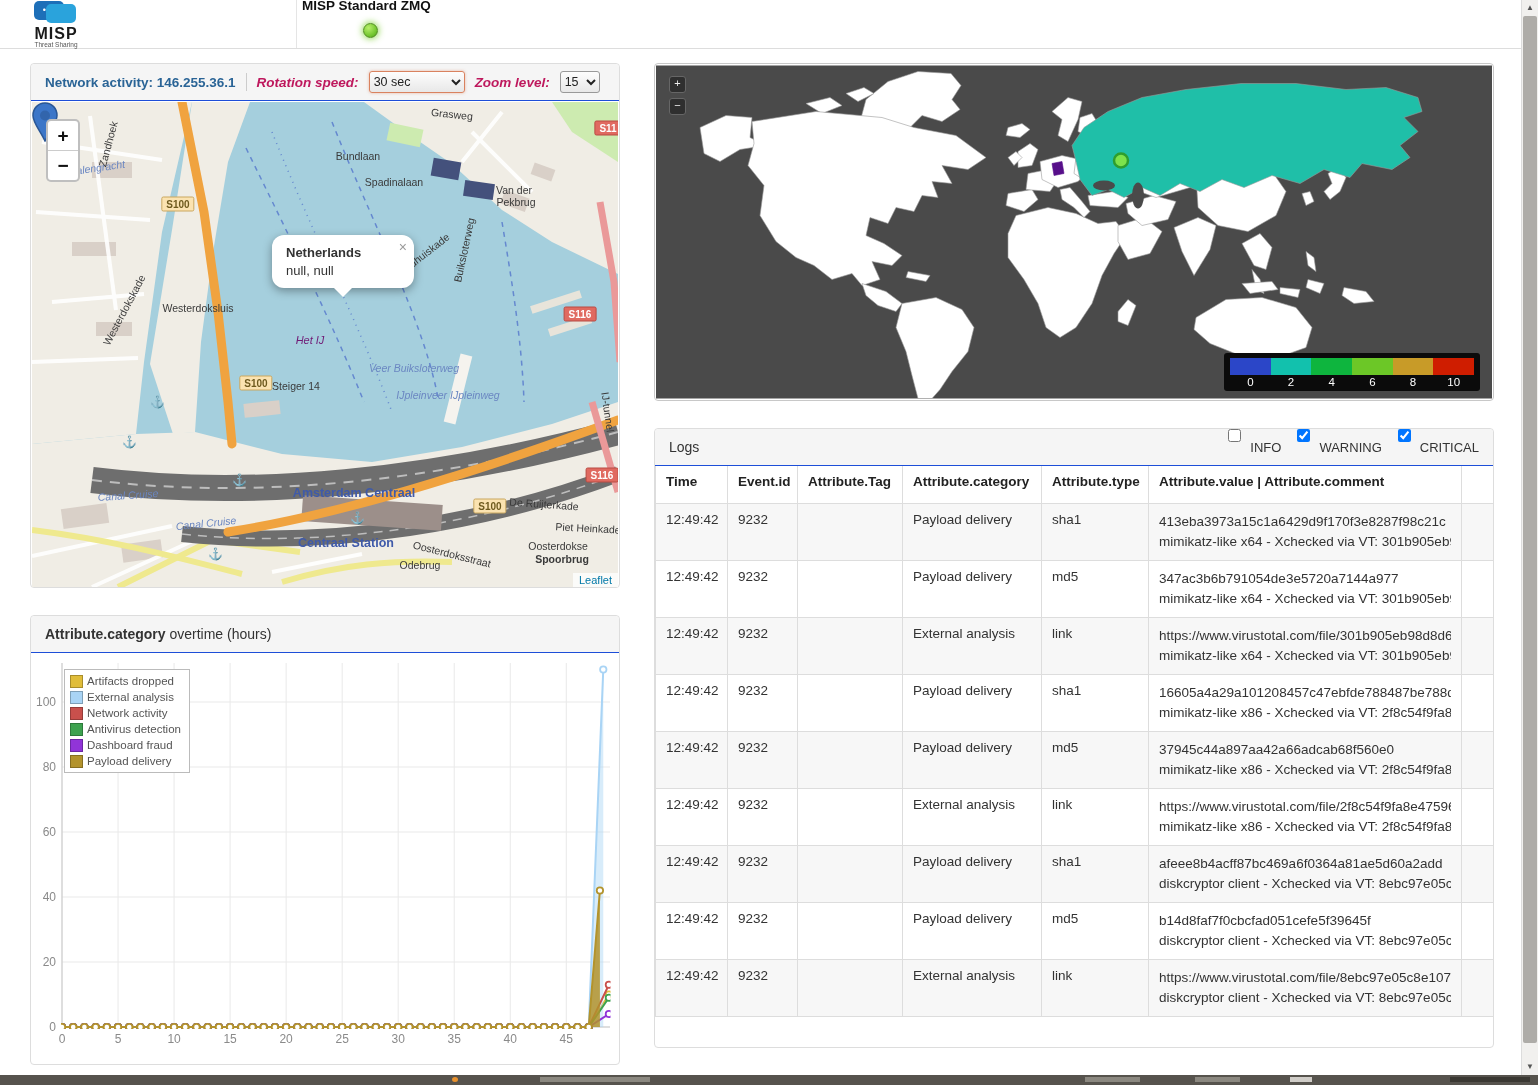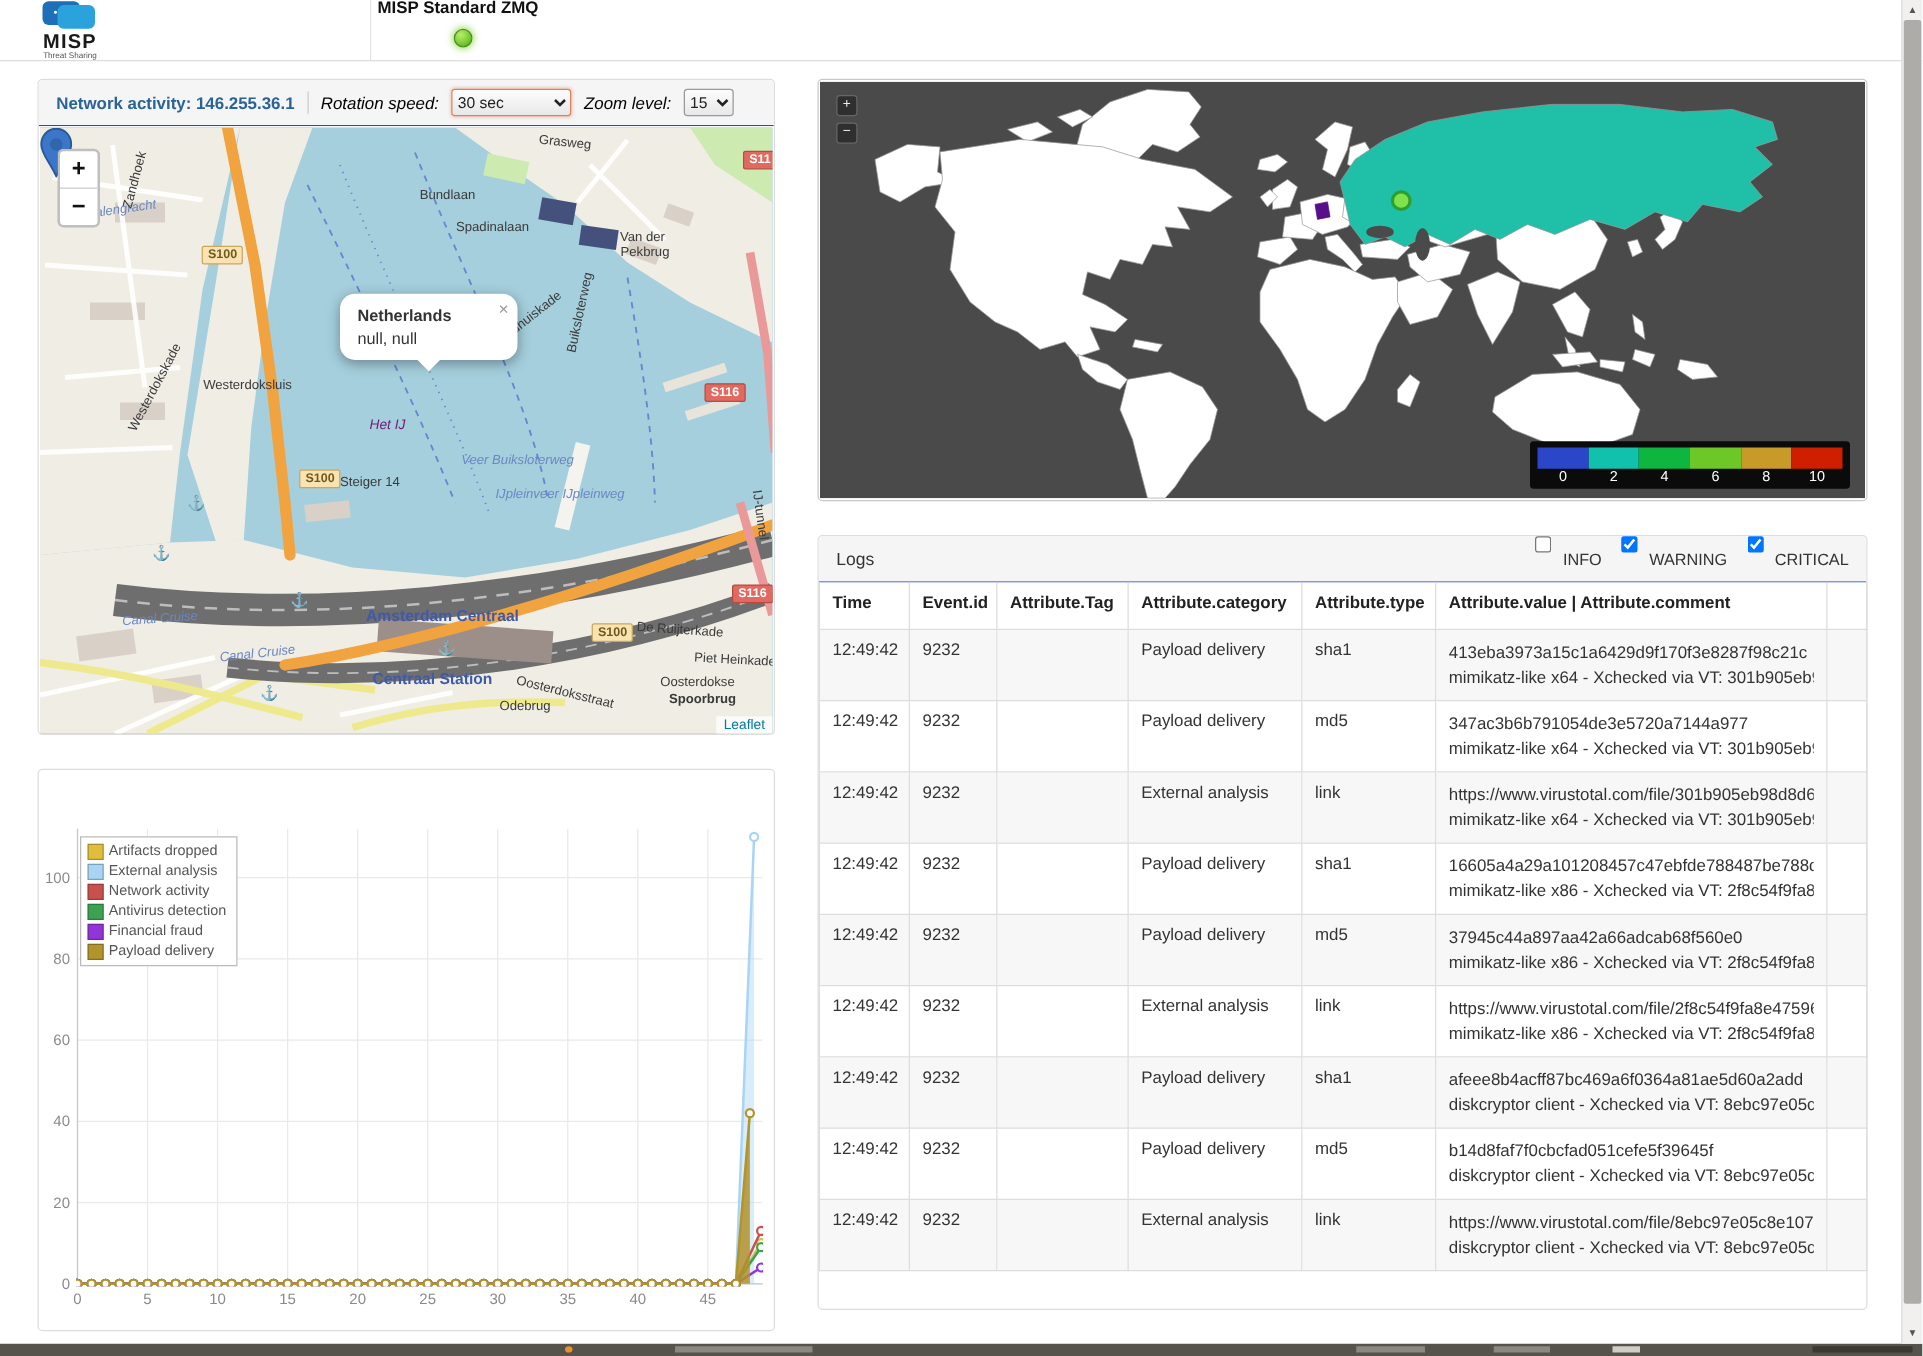--- a/index.html
+++ b/index.html
@@ -27,21 +27,21 @@
            border:1px solid #4c8d18;box-shadow:0 0 6px 1px rgba(130,210,60,.85);}
   
   .panel{position:absolute;background:#fff;border:1px solid #ddd;border-radius:4px;box-sizing:border-box;}
   .panel-head{height:37px;line-height:37px;background:#f5f5f5;border-bottom:1px solid #1d4ed8;
               border-radius:4px 4px 0 0;padding:0 14px;font-size:14px;color:#333;box-sizing:border-box;}
   
   #network-panel{left:30px;top:63px;width:590px;height:525px;}
   .net-head{display:flex;align-items:center;gap:10px;}
   .net-title{color:#2a6496;font-weight:bold;font-size:13.5px;}
   .head-sep{color:#bbb;border-left:1px solid #ccc;height:18px;}
-  .head-label{font-style:italic;font-weight:normal;font-size:13.5px;color:#000000;}
+  .head-label{font-style:italic;font-weight:bold;font-size:13.5px;color:#be185d;}
   select{font-family:"Liberation Sans",sans-serif;font-size:12.5px;height:22px;
          background:linear-gradient(#fdfdfd,#e8e8e8);border:1px solid #999;border-radius:3px;color:#222;}
   #rotation-select{width:96px;border:1px solid #d9825f;box-shadow:0 0 3px rgba(220,120,80,.5);}
   #zoomlevel-select{width:40px;}
   .map-body{position:absolute;left:1px;top:38px;width:586px;height:485px;overflow:hidden;background:#a5cfdd;}
   .map-body svg{position:absolute;left:0;top:0;}
   .ml{position:absolute;white-space:nowrap;transform:translate(-50%,-50%);pointer-events:none;}
   .ml-street{font-size:10.5px;color:#3a3a3a;}
   .ml-place{font-size:12.5px;font-weight:bold;color:#3f5aa9;}
   .ml-water{font-size:11px;font-style:italic;color:#701a75;}
@@ -267,41 +267,44 @@
     <svg class="map-pin" width="26" height="40" viewBox="0 0 26 40">
       <path d="M13,1 C6,1 1,6.5 1,13.5 C1,21 8,28 13,39 C18,28 25,21 25,13.5 C25,6.5 20,1 13,1 Z" fill="#3c76c8" stroke="#2a5796" stroke-width="1.5"></path>
       <circle cx="13" cy="13.5" r="5" fill="#2a5796" opacity="0.55"></circle>
     </svg>
 
     <div class="map-attribution">Leaflet</div>
   </div>
 </div>
 
 <div class="panel" id="chart-panel">
+  <div class="panel-head">
+    <span class="chart-title-bold">Attribute.category</span><span> overtime (hours)</span>
+  </div>
   <div class="chart-body">
     <div id="chart-legend">
         <div class="li">
           <span class="sw" style="background: rgb(224, 189, 58);"></span>
           <span class="lt">Artifacts dropped</span>
         </div>
         <div class="li">
           <span class="sw" style="background: rgb(169, 212, 245);"></span>
           <span class="lt">External analysis</span>
         </div>
         <div class="li">
           <span class="sw" style="background: rgb(201, 80, 76);"></span>
           <span class="lt">Network activity</span>
         </div>
         <div class="li">
           <span class="sw" style="background: rgb(61, 162, 79);"></span>
           <span class="lt">Antivirus detection</span>
         </div>
         <div class="li">
           <span class="sw" style="background: rgb(145, 52, 216);"></span>
-          <span class="lt">Financial fraud</span>
+          <span class="lt">Dashboard fraud</span>
         </div>
         <div class="li">
           <span class="sw" style="background: rgb(179, 147, 44);"></span>
           <span class="lt">Payload delivery</span>
         </div>
       </div>
     <svg id="chart-svg" width="588" height="412" viewBox="0 0 588 412">
         <line x1="30" y1="10" x2="30" y2="374" stroke="#e9e9e9"></line>
         <text x="30" y="390" text-anchor="middle" fill="#8a8a8a" font-size="12">0</text>
         <line x1="86.03271983640082" y1="10" x2="86.03271983640082" y2="374" stroke="#e9e9e9"></line>

